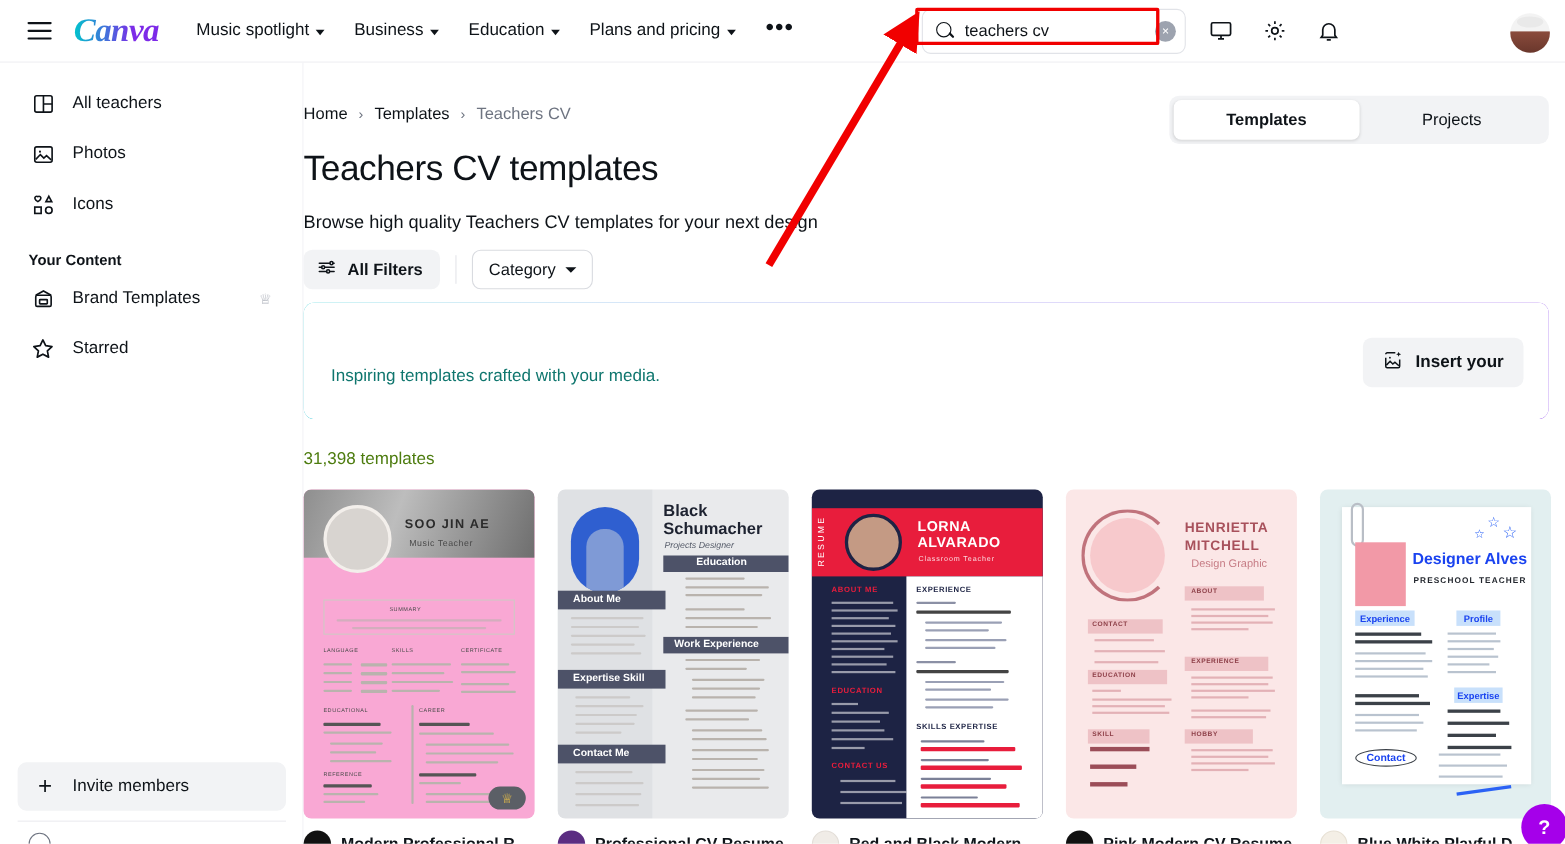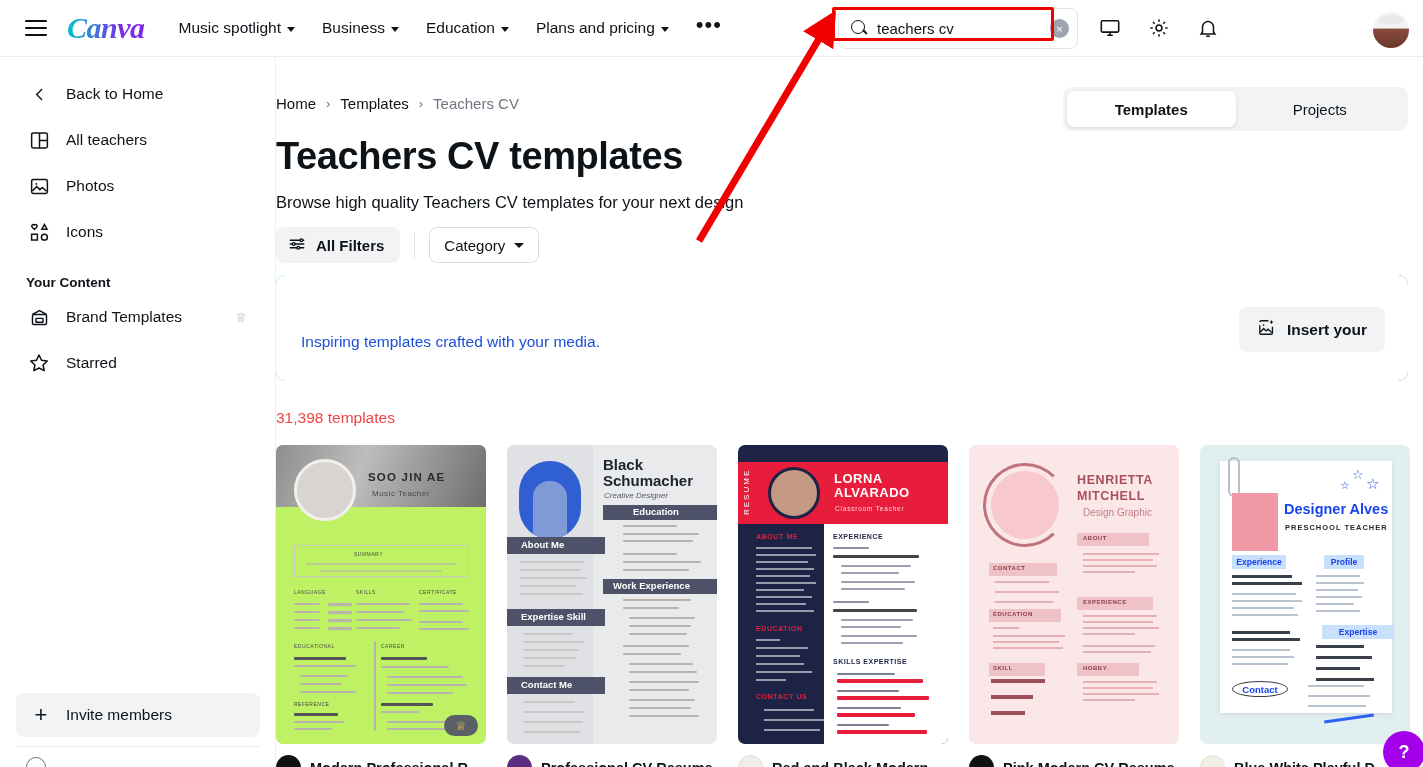--- a/index.html
+++ b/index.html
@@ -139,21 +139,21 @@
   .tabs {
     position:absolute; right: 15px; top: 30px; width: 345px; height: 44px;
     background:#f2f3f5; border-radius:9px; display:flex; padding:4px;
   }
   .tab {
     flex:1; display:flex; align-items:center; justify-content:center;
     font-size:15px; border-radius:7px; cursor:pointer; color:#0e1318;
   }
   .tab.active { background:#fff; font-weight:700; box-shadow:0 1px 3px rgba(0,0,0,.13); }
 
-  .page-title { position:absolute; left:0; top:78px; font-size:38px; font-weight:700; letter-spacing:-0.4px; }
+  .page-title { position:absolute; left:0; top:78px; font-size:32px; font-weight:400; letter-spacing:-0.4px; }
   .page-sub { position:absolute; left:0; top:136px; font-size:16.5px; color:#0e1318; }
 
   .filters { position:absolute; left:0; top:170px; display:flex; align-items:center; }
   .allfilters {
     height:36px; background:#f2f3f5; border-radius:8px; display:flex; align-items:center;
     padding:0 16px 0 12px; cursor:pointer; font-size:15px; font-weight:700; gap:10px;
   }
   .filter-div { width:1px; height:26px; background:#e4e5ea; margin:0 14px; }
   .category-btn {
     height:36px; border:1px solid #d9dbe0; border-radius:8px; display:flex;
@@ -171,28 +171,28 @@
     background-image: linear-gradient(#fff,#fff), linear-gradient(110deg,#00c4cc 0%, #4f46e5 45%, #7d2ae8 100%);
     background-origin: border-box; background-clip: padding-box, border-box;
   }
   .magic-inner { position:relative; width:100%; height:100%; border-radius:9px; background:#fff; }
   .magic-title-row { position:absolute; left:23px; top:23px; display:flex; align-items:center; gap:13px; }
   .magic-title { font-size:19px; font-weight:700; }
   .beta {
     background:#f2f3f5; border-radius:5px; font-size:11px; font-weight:700;
     padding:3px 8px; letter-spacing:.4px; color:#0e1318;
   }
-  .magic-sub { position:absolute; left:23px; top:56px; font-size:15.5px; color:#1d4ed8; }
+  .magic-sub { position:absolute; left:23px; top:56px; font-size:15.5px; color:#0f766e; }
   .insert-media {
     position:absolute; right:21px; top:30px; height:45px; background:#f2f3f5;
     border-radius:8px; display:flex; align-items:center; gap:11px; padding:0 18px;
     cursor:pointer; font-size:15.5px; font-weight:700;
   }
 
-  .count { position:absolute; left:0; top:352px; font-size:15.5px; color:#ef4444; }
+  .count { position:absolute; left:0; top:352px; font-size:15.5px; color:#4d7c0f; }
 
   
   .grid { position:absolute; left:0; top:388px; width:1147px; display:flex; gap:21px; }
   .card { width:210px; }
   .thumb {
     width:210px; height:299px; border-radius:7px; overflow:hidden; position:relative;
     background:#eee; cursor:pointer;
   }
   .card-foot { display:flex; align-items:center; gap:9px; margin-top:11px; }
   .card-av { width:25px; height:25px; border-radius:50%; flex:none; overflow:hidden; }
@@ -200,21 +200,21 @@
     font-size:14.5px; font-weight:700; white-space:nowrap; overflow:hidden;
     text-overflow:ellipsis; max-width:176px;
   }
   .crown-badge {
     position:absolute; right:8px; bottom:8px; width:34px; height:21px; border-radius:11px;
     background:#5b5f66; display:flex; align-items:center; justify-content:center;
     font-size:12px; color:#f6c945;
   }
 
   
-  .t1 { background:#bef264; }
+  .t1 { background:#f9a8d4; }
   .t1 .hdr { position:absolute;left:0;top:0;width:100%;height:62px;background:linear-gradient(110deg,#8e8e8e,#bdbdbd 40%,#6e6e6e);}
   .t1 .ph { position:absolute;left:18px;top:14px;width:62px;height:62px;border-radius:50%;background:#d8d4d0;border:3px solid #f3efeb;}
   .t1 .nm { position:absolute;left:92px;top:26px;font-size:11.5px;font-weight:700;letter-spacing:1.2px;color:#2b2b2b;}
   .t1 .rl { position:absolute;left:96px;top:44px;font-size:8px;color:#4a4a4a;letter-spacing:.5px;}
   .t1 .box { position:absolute;left:18px;top:100px;width:174px;height:32px;border:1px solid #cfc9c3;}
   .t1 .lbl { position:absolute;font-size:5px;color:#4a4a4a;letter-spacing:.5px;}
   .ln { position:absolute;background:#b9b3ad;height:2px;border-radius:1px; }
 
   .t2 { background:#e9eaec; }
   .t2 .lcol { position:absolute;left:0;top:0;width:86px;height:100%;background:#dfe1e4;}
@@ -328,28 +328,20 @@
         </svg>
       </div>
     </div>
 
     <div class="avatar-top"></div>
   </div>
 
   <div class="sidebar">
     <div style="height:14px"></div>
 
-    <div class="side-item">
-      <span class="side-ico">
-        <svg width="17" height="17" viewBox="0 0 24 24" fill="none" stroke="#0e1318" stroke-width="2" stroke-linecap="round" stroke-linejoin="round">
-            <path d="M15 5l-7 7 7 7"></path>
-          </svg>
-      </span>
-      <span class="side-label">Back to Home</span>
-    </div>
 
     <div class="side-item">
       <span class="side-ico">
         <svg width="21" height="21" viewBox="0 0 24 24" fill="none" stroke="#0e1318" stroke-width="1.7">
           <rect x="3" y="3.5" width="18" height="17" rx="2"></rect>
             <path d="M12 3.5v17M12 12h9"></path>
         </svg>
       </span>
       <span class="side-label">All teachers</span>
     </div>
@@ -525,21 +517,21 @@
         </div>
       </div>
 
       <div class="card">
         <div class="thumb t2">
           <div class="lcol"></div>
           <div class="ph">
               <i></i>
             </div>
           <div class="nm">Black Schumacher</div>
-          <div class="rl">Creative Designer</div>
+          <div class="rl">Projects Designer</div>
           <div class="bar" style="left:0;top:92px;width:98px;"></div>
           <div class="bart" style="left:14px;top:94px;">About Me</div>
           <div class="ln" style="left:12px;top:116px;width:66px;opacity:.5"></div>
           <div class="ln" style="left:12px;top:124px;width:62px;opacity:.5"></div>
           <div class="ln" style="left:12px;top:132px;width:68px;opacity:.5"></div>
           <div class="ln" style="left:12px;top:140px;width:58px;opacity:.5"></div>
           <div class="ln" style="left:12px;top:148px;width:64px;opacity:.5"></div>
           <div class="bar" style="left:0;top:164px;width:98px;"></div>
           <div class="bart" style="left:14px;top:166px;">Expertise Skill</div>
           <div class="ln" style="left:16px;top:188px;width:50px;opacity:.5"></div>
@@ -714,21 +706,21 @@
           <div class="tl" style="left:32px;top:204px;width:58px;"></div>
           <div class="tl" style="left:32px;top:211px;width:62px;"></div>
           <div class="tl" style="left:32px;top:218px;width:56px;"></div>
           <div class="chip" style="left:124px;top:110px;width:40px;">Profile</div>
           <div class="tl" style="left:116px;top:130px;width:44px;"></div>
           <div class="tl" style="left:116px;top:137px;width:48px;"></div>
           <div class="tl" style="left:116px;top:144px;width:42px;"></div>
           <div class="tl" style="left:116px;top:151px;width:46px;"></div>
           <div class="tl" style="left:116px;top:158px;width:38px;"></div>
           <div class="tl" style="left:116px;top:165px;width:44px;"></div>
-          <div class="chip" style="left:122px;top:180px;width:72px;">Expertise</div>
+          <div class="chip" style="left:122px;top:180px;width:44px;">Expertise</div>
           <div class="tl" style="left:116px;top:200px;width:48px;background:#3b4148;height:2.5px;"></div>
           <div class="tl" style="left:116px;top:211px;width:56px;background:#3b4148;height:2.5px;"></div>
           <div class="tl" style="left:116px;top:222px;width:44px;background:#3b4148;height:2.5px;"></div>
           <div class="tl" style="left:116px;top:233px;width:58px;background:#3b4148;height:2.5px;"></div>
           <div style="position:absolute;left:32px;top:236px;width:56px;height:16px;border:1.5px solid #3b4148;border-radius:50%;
                       color:#1a43f0;font-size:9.5px;font-weight:700;display:flex;align-items:center;justify-content:center;">Contact</div>
           <div class="tl" style="left:108px;top:240px;width:56px;"></div>
           <div class="tl" style="left:108px;top:250px;width:62px;"></div>
           <div class="tl" style="left:108px;top:260px;width:58px;"></div>
           <div class="tl" style="left:124px;top:272px;width:50px;height:3px;background:#2b62f5;transform:rotate(-8deg)"></div>

